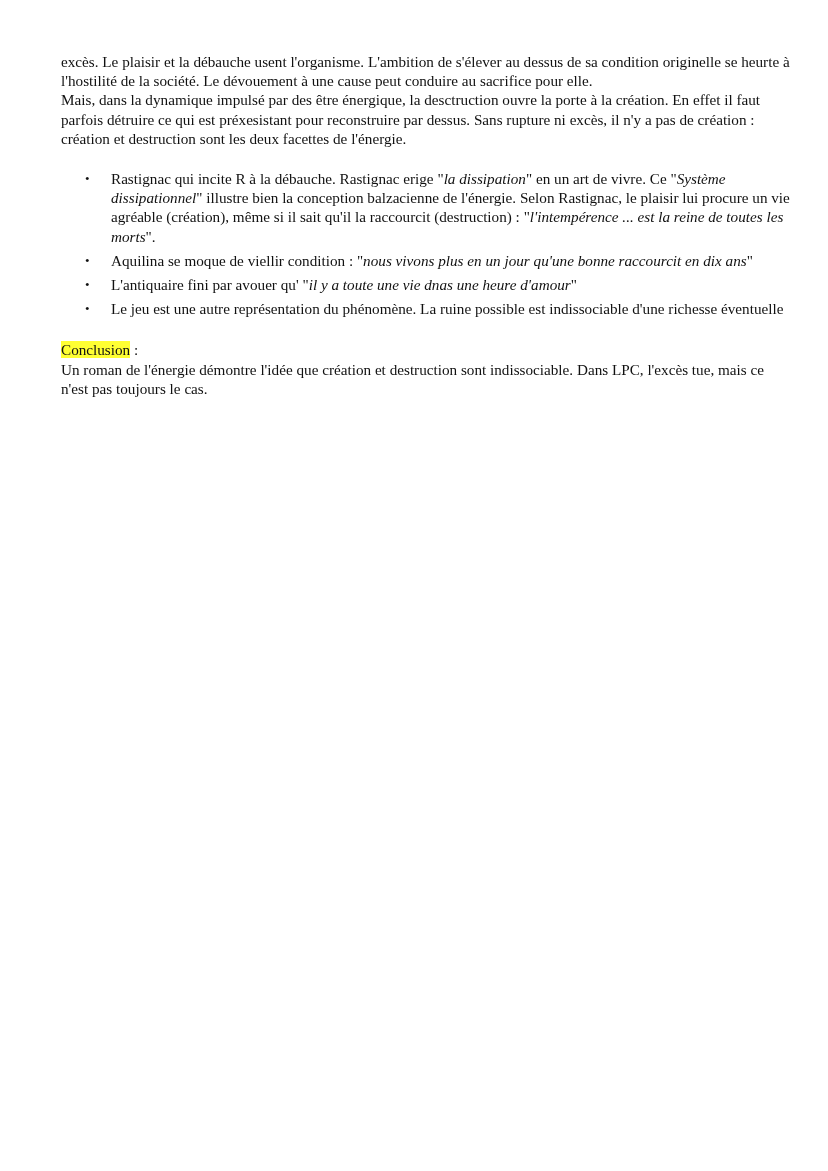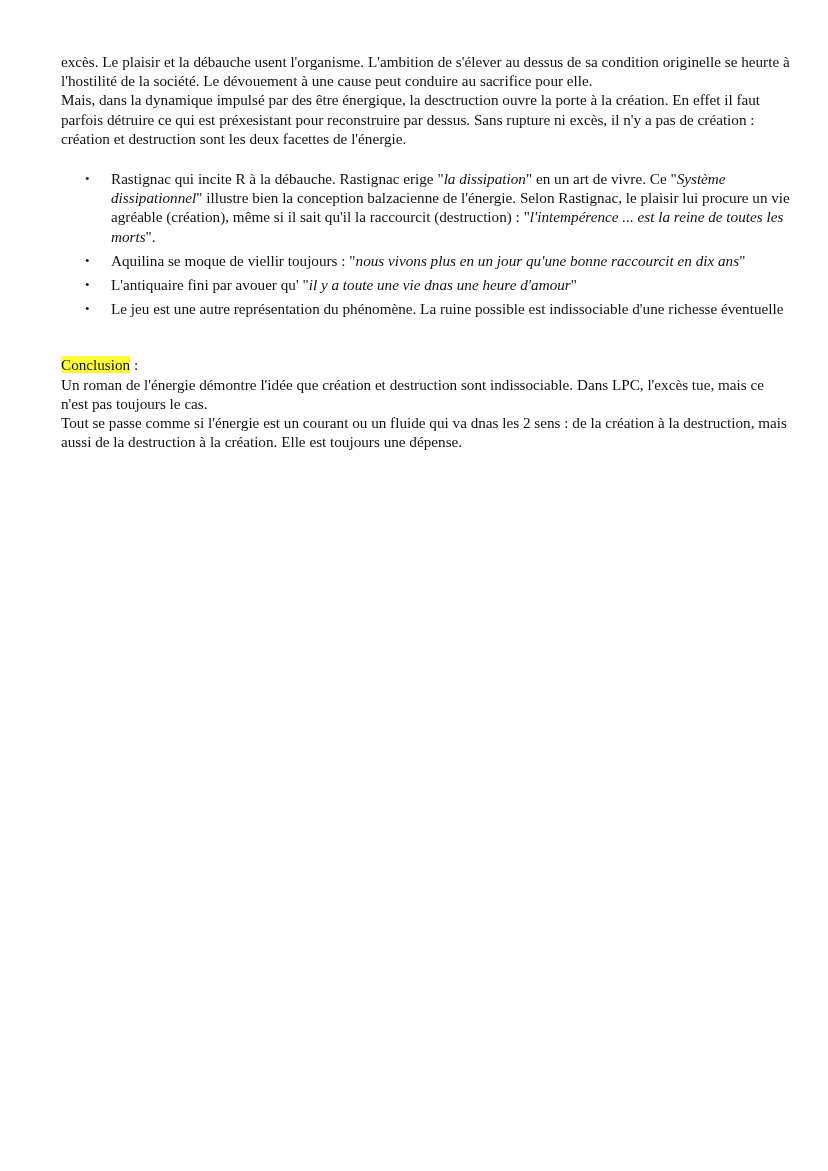--- a/index.html
+++ b/index.html
@@ -37,46 +37,45 @@
       margin-bottom: 5px;
     }
     ul.bullets li .bullet {
       position: absolute;
       left: 24px;
       top: 0;
       font-size: 13px;
     }
     em { }
     .conclusion-block {
-      margin-top: 37px;
+      margin-top: 22px;
     }
     .highlight {
       background: #ffff33;
     }
   </style>
 </head>
 <body>
 
 <div class="page">
   <p>excès. Le plaisir et la débauche usent l'organisme. L'ambition de s'élever au dessus de sa condition originelle se heurte à l'hostilité de la société. Le dévouement à une cause peut conduire au sacrifice pour elle.</p>
   <p>Mais, dans la dynamique impulsé par des être énergique, la desctruction ouvre la porte à la création. En effet il faut parfois détruire ce qui est préxesistant pour reconstruire par dessus. Sans rupture ni excès, il n'y a pas de création : création et destruction sont les deux facettes de l'énergie.</p>
 
   <ul class="bullets">
     <li>
       <span class="bullet">•</span><span>Rastignac qui incite R à la débauche. Rastignac erige "</span><em>la dissipation</em><span>" en un art de vivre. Ce "</span><em>Système dissipationnel</em><span>" illustre bien la conception balzacienne de l'énergie. Selon Rastignac, le plaisir lui procure un vie agréable (création), même si il sait qu'il la raccourcit (destruction) : "</span><em>l'intempérence ... est la reine de toutes les morts</em><span>".</span>
     </li>
     <li>
-      <span class="bullet">•</span><span>Aquilina se moque de viellir toujours : "</span><em>nous vivons plus en un jour qu'une bonne raccourcit en dix ans</em><span>"</span>
+      <span class="bullet">•</span><span>Aquilina se moque de viellir condition : "</span><em>nous vivons plus en un jour qu'une bonne raccourcit en dix ans</em><span>"</span>
     </li>
     <li>
       <span class="bullet">•</span><span>L'antiquaire fini par avouer qu' "</span><em>il y a toute une vie dnas une heure d'amour</em><span>"</span>
     </li>
     <li>
       <span class="bullet">•</span><span>Le jeu est une autre représentation du phénomène. La ruine possible est indissociable d'une richesse éventuelle</span>
     </li>
   </ul>
 
   <div class="conclusion-block">
     <p><span class="highlight">Conclusion</span><span> :</span></p>
     <p>Un roman de l'énergie démontre l'idée que création et destruction sont indissociable. Dans LPC, l'excès tue, mais ce n'est pas toujours le cas.</p>
-    <p>Tout se passe comme si l'énergie est un courant ou un fluide qui va dnas les 2 sens : de la création à la destruction, mais aussi de la destruction à la création. Elle est toujours une dépense.</p>
   </div>
 </div>
 
 </body></html>

